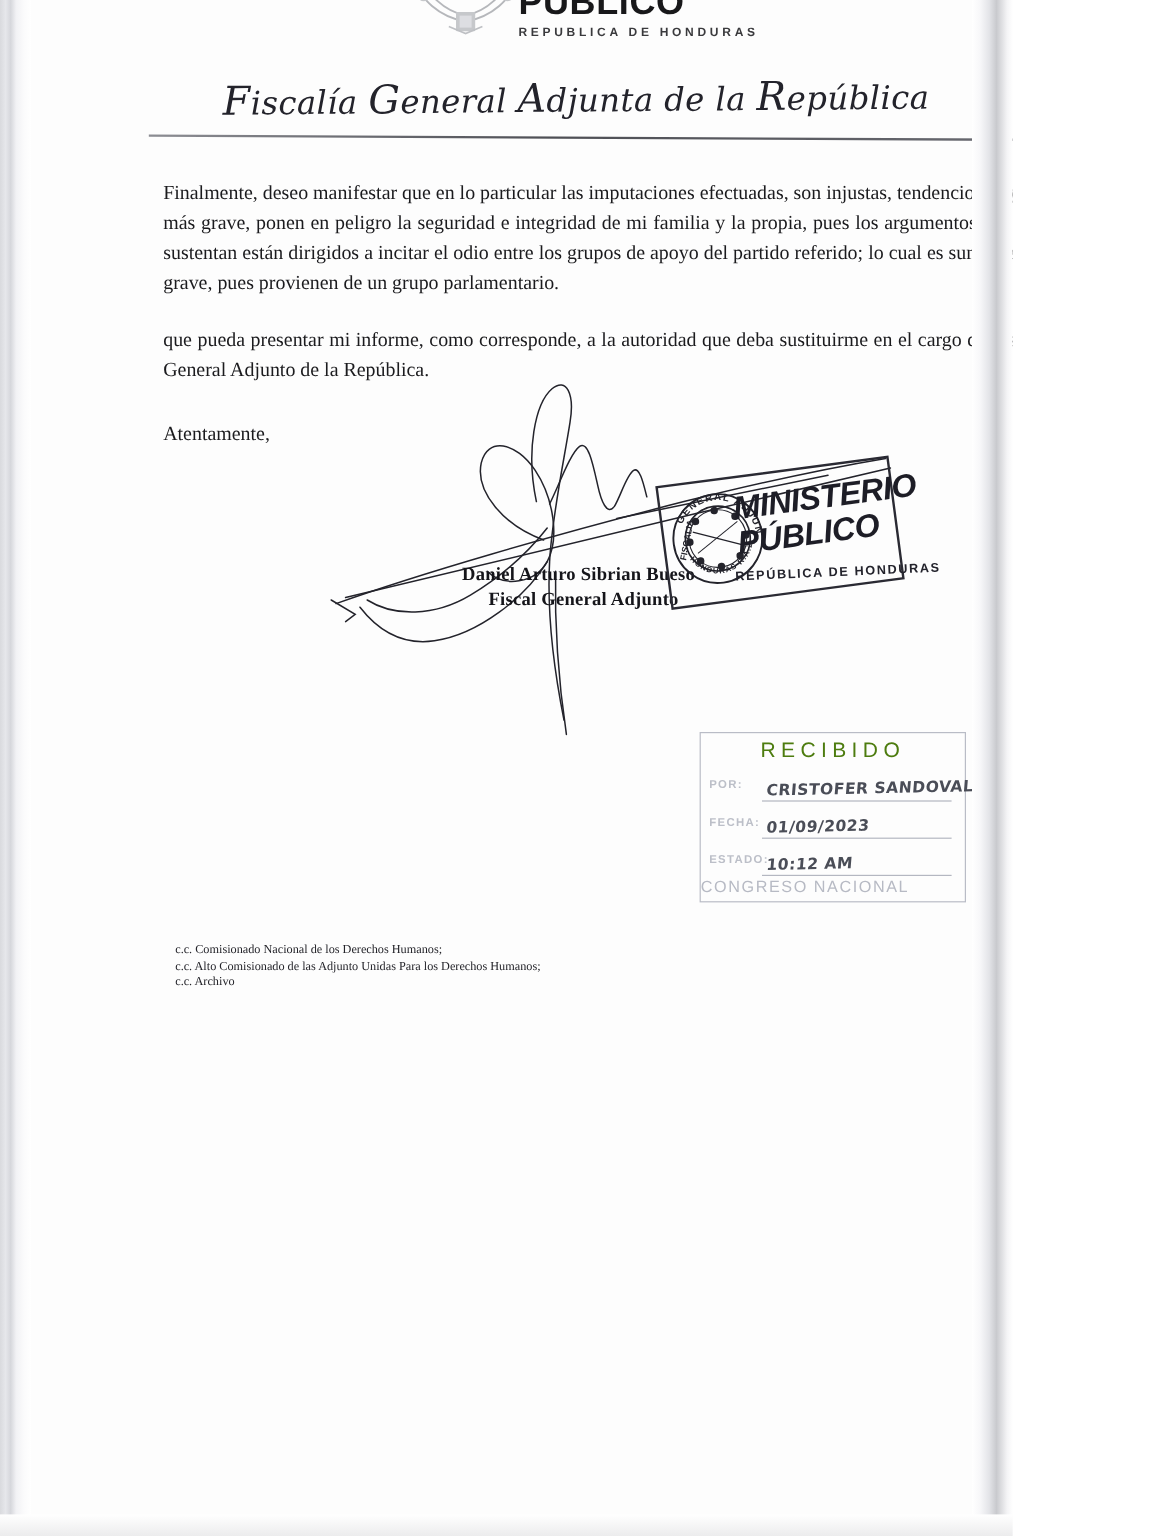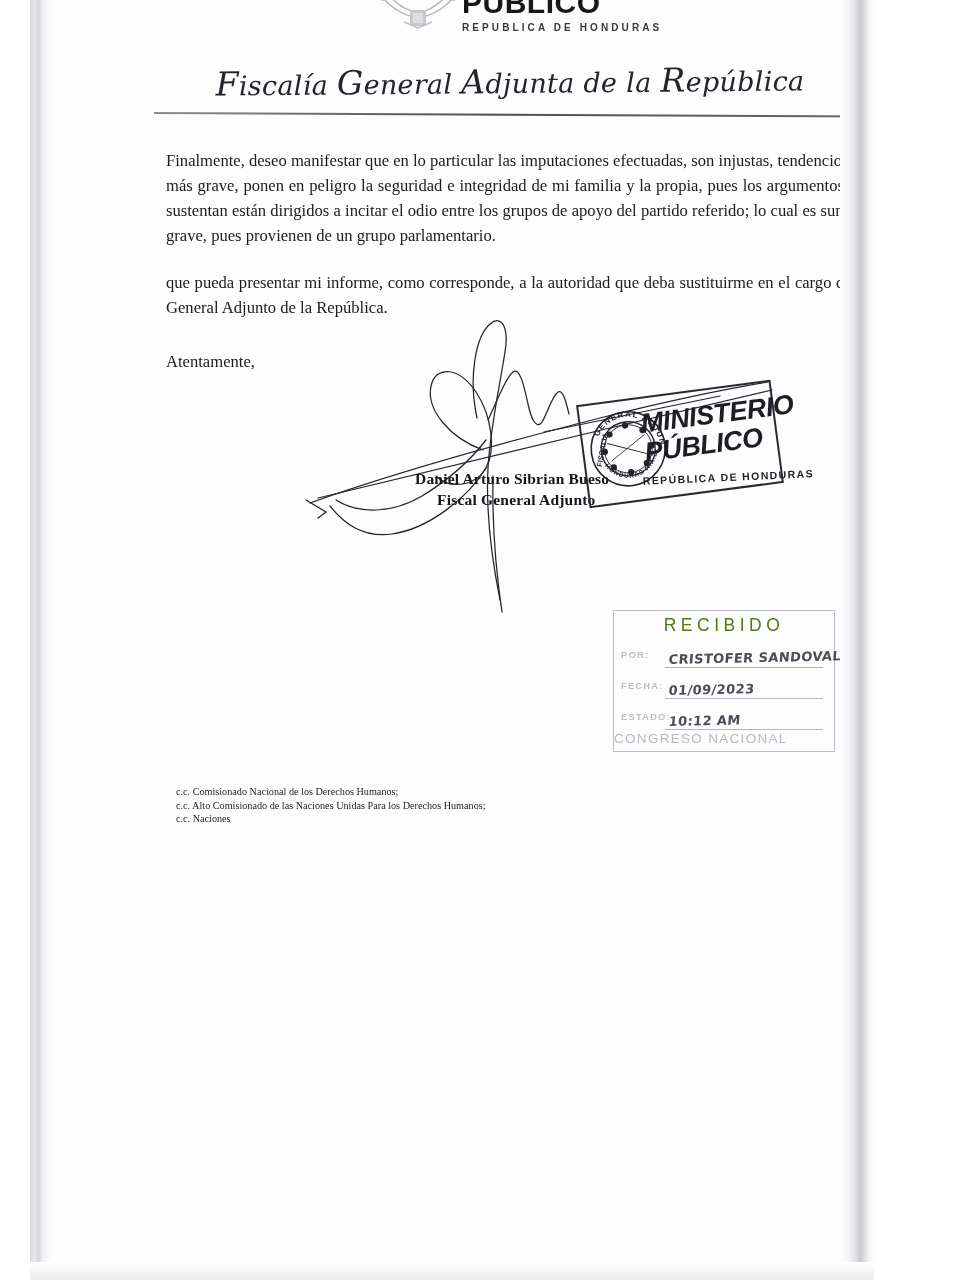--- a/index.html
+++ b/index.html
@@ -10,21 +10,20 @@
   }
   body {
     font-family: "Liberation Serif", serif;
   }
   .page {
     position: relative;
     width: 844px;
     height: 1280px;
     overflow: hidden;
     background: #fdfdfd;
-    margin-left: 30px;
   }
   
   .scan-edge-left {
     position: absolute;
     top: 0; left: 0;
     width: 26px; height: 100%;
     background: linear-gradient(to right,
         #d9dade 0%, #e6e7eb 18%, #d6d7dc 34%,
         #f2f2f5 52%, #fbfbfc 78%, #ffffff 100%);
     pointer-events: none;
@@ -435,21 +434,21 @@
       <span class="r-label">ESTADO:</span>
       <span class="r-line"></span>
       <span class="r-value">10:12 AM</span>
     </div>
 
     <div class="r-foot">CONGRESO NACIONAL</div>
   </div>
 
   <div class="cc-list">
     <div>c.c. Comisionado Nacional de los Derechos Humanos;</div>
-    <div>c.c. Alto Comisionado de las Naciones Unidas Para los Derechos Humanos;</div>
-    <div>c.c. Naciones</div>
+    <div>c.c. Alto Comisionado de las Adjunto Unidas Para los Derechos Humanos;</div>
+    <div>c.c. Archivo</div>
   </div>
 
   <div class="scan-edge-left"></div>
   <div class="scan-edge-right"></div>
   <div class="scan-edge-bottom"></div>
 
 </div>
 
 </body></html>

